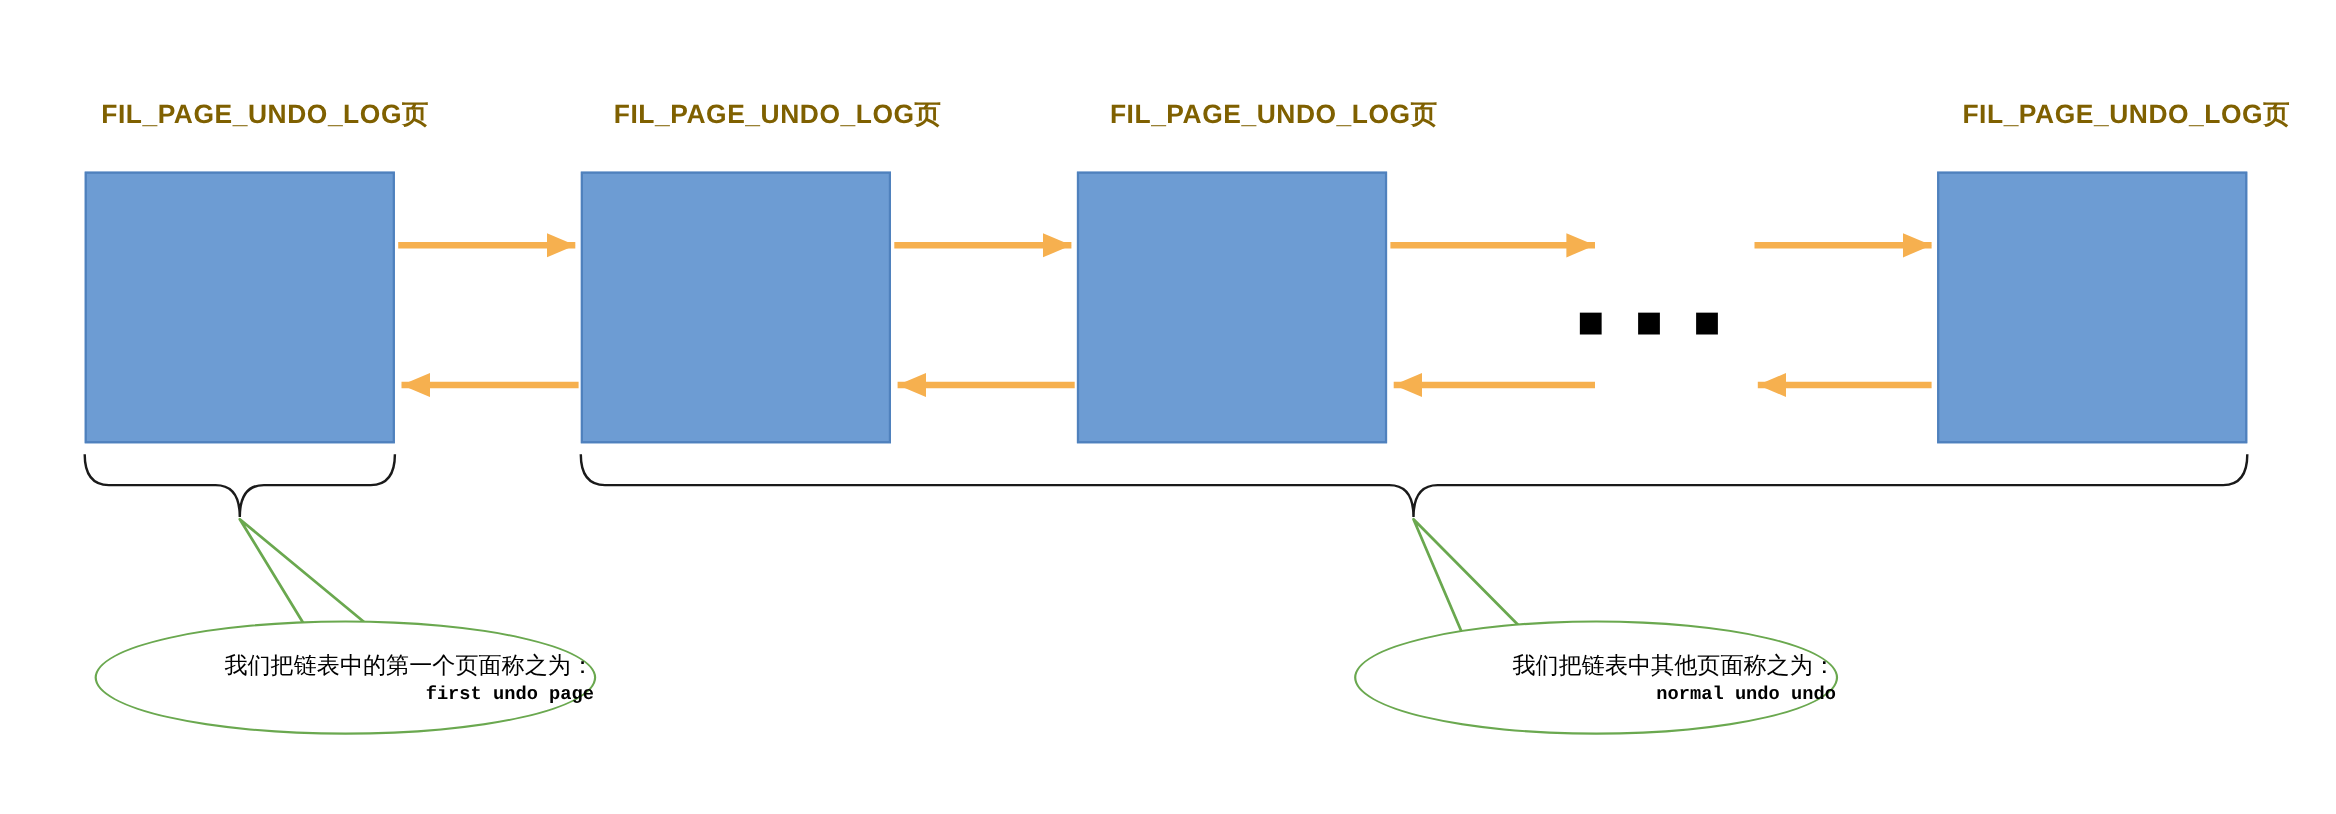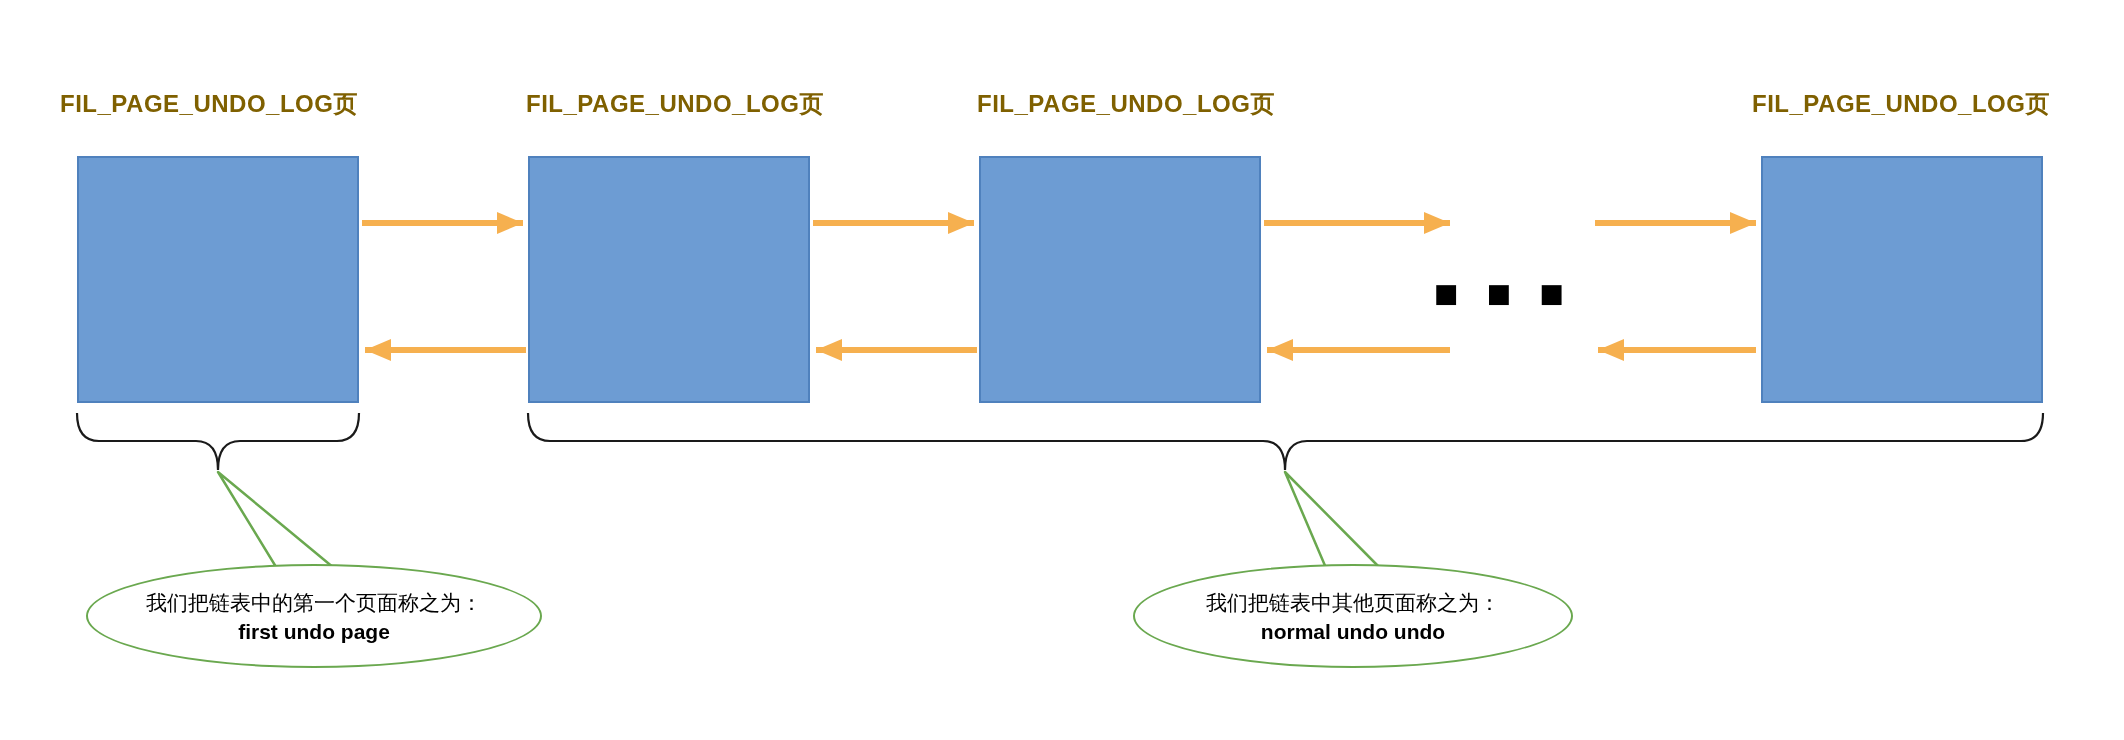--- a/index.html
+++ b/index.html
@@ -22,20 +22,21 @@
     font-family:"Liberation Sans", sans-serif;
   }
   .page-title{
     position:absolute;
     top:88px;
     font-size:24px;
     font-weight:bold;
     color:var(--title-text);
     letter-spacing:0.5px;
     white-space:nowrap;
+    margin-left:32px;
   }
   .undo-box{
     position:absolute;
     top:156px;
     width:282px;
     height:247px;
     background:var(--box-fill);
     border:2px solid var(--box-border);
   }
   svg.connectors{
@@ -73,34 +74,34 @@
   }
   .callout-bubble{
     position:absolute;
     top:564px;
     height:104px;
     background:#ffffff;
     border:2px solid var(--callout-border);
     border-radius:50%;
     display:flex;
     flex-direction:column;
-    align-items:center;
+    align-items:flex-end;
     justify-content:center;
     gap:3px;
   }
   .callout-bubble .cn-line{
     font-family:"Liberation Serif", serif;
     font-size:21px;
     color:#000;
     white-space:nowrap;
   }
   .callout-bubble .en-line{
-    font-family:Liberation Sans, sans-serif;
+    font-family:Liberation Mono, monospace;
     font-weight:bold;
-    font-size:21px;
+    font-size:17px;
     color:#000;
     white-space:nowrap;
   }
 </style>
 </head>
 <body>
 
 <div class="stage">
 
   <div class="page-title" style="left:60px">FIL_PAGE_UNDO_LOG页</div>
@@ -138,18 +139,18 @@
     <polygon class="tail-poly" points="1285,472 1332,582 1382,570"></polygon>
   </svg>
 
   <div class="ellipsis-dots">■ ■ ■</div>
 
   <div class="callout-bubble" style="left:86px;width:456px">
     <div class="cn-line">我们把链表中的第一个页面称之为：</div>
     <div class="en-line">first undo page</div>
   </div>
 
-  <div class="callout-bubble" style="left:1133px;width:440px">
+  <div class="callout-bubble" style="left:1231px;width:440px">
     <div class="cn-line">我们把链表中其他页面称之为：</div>
     <div class="en-line">normal undo undo</div>
   </div>
 
 </div>
 
 </body></html>

